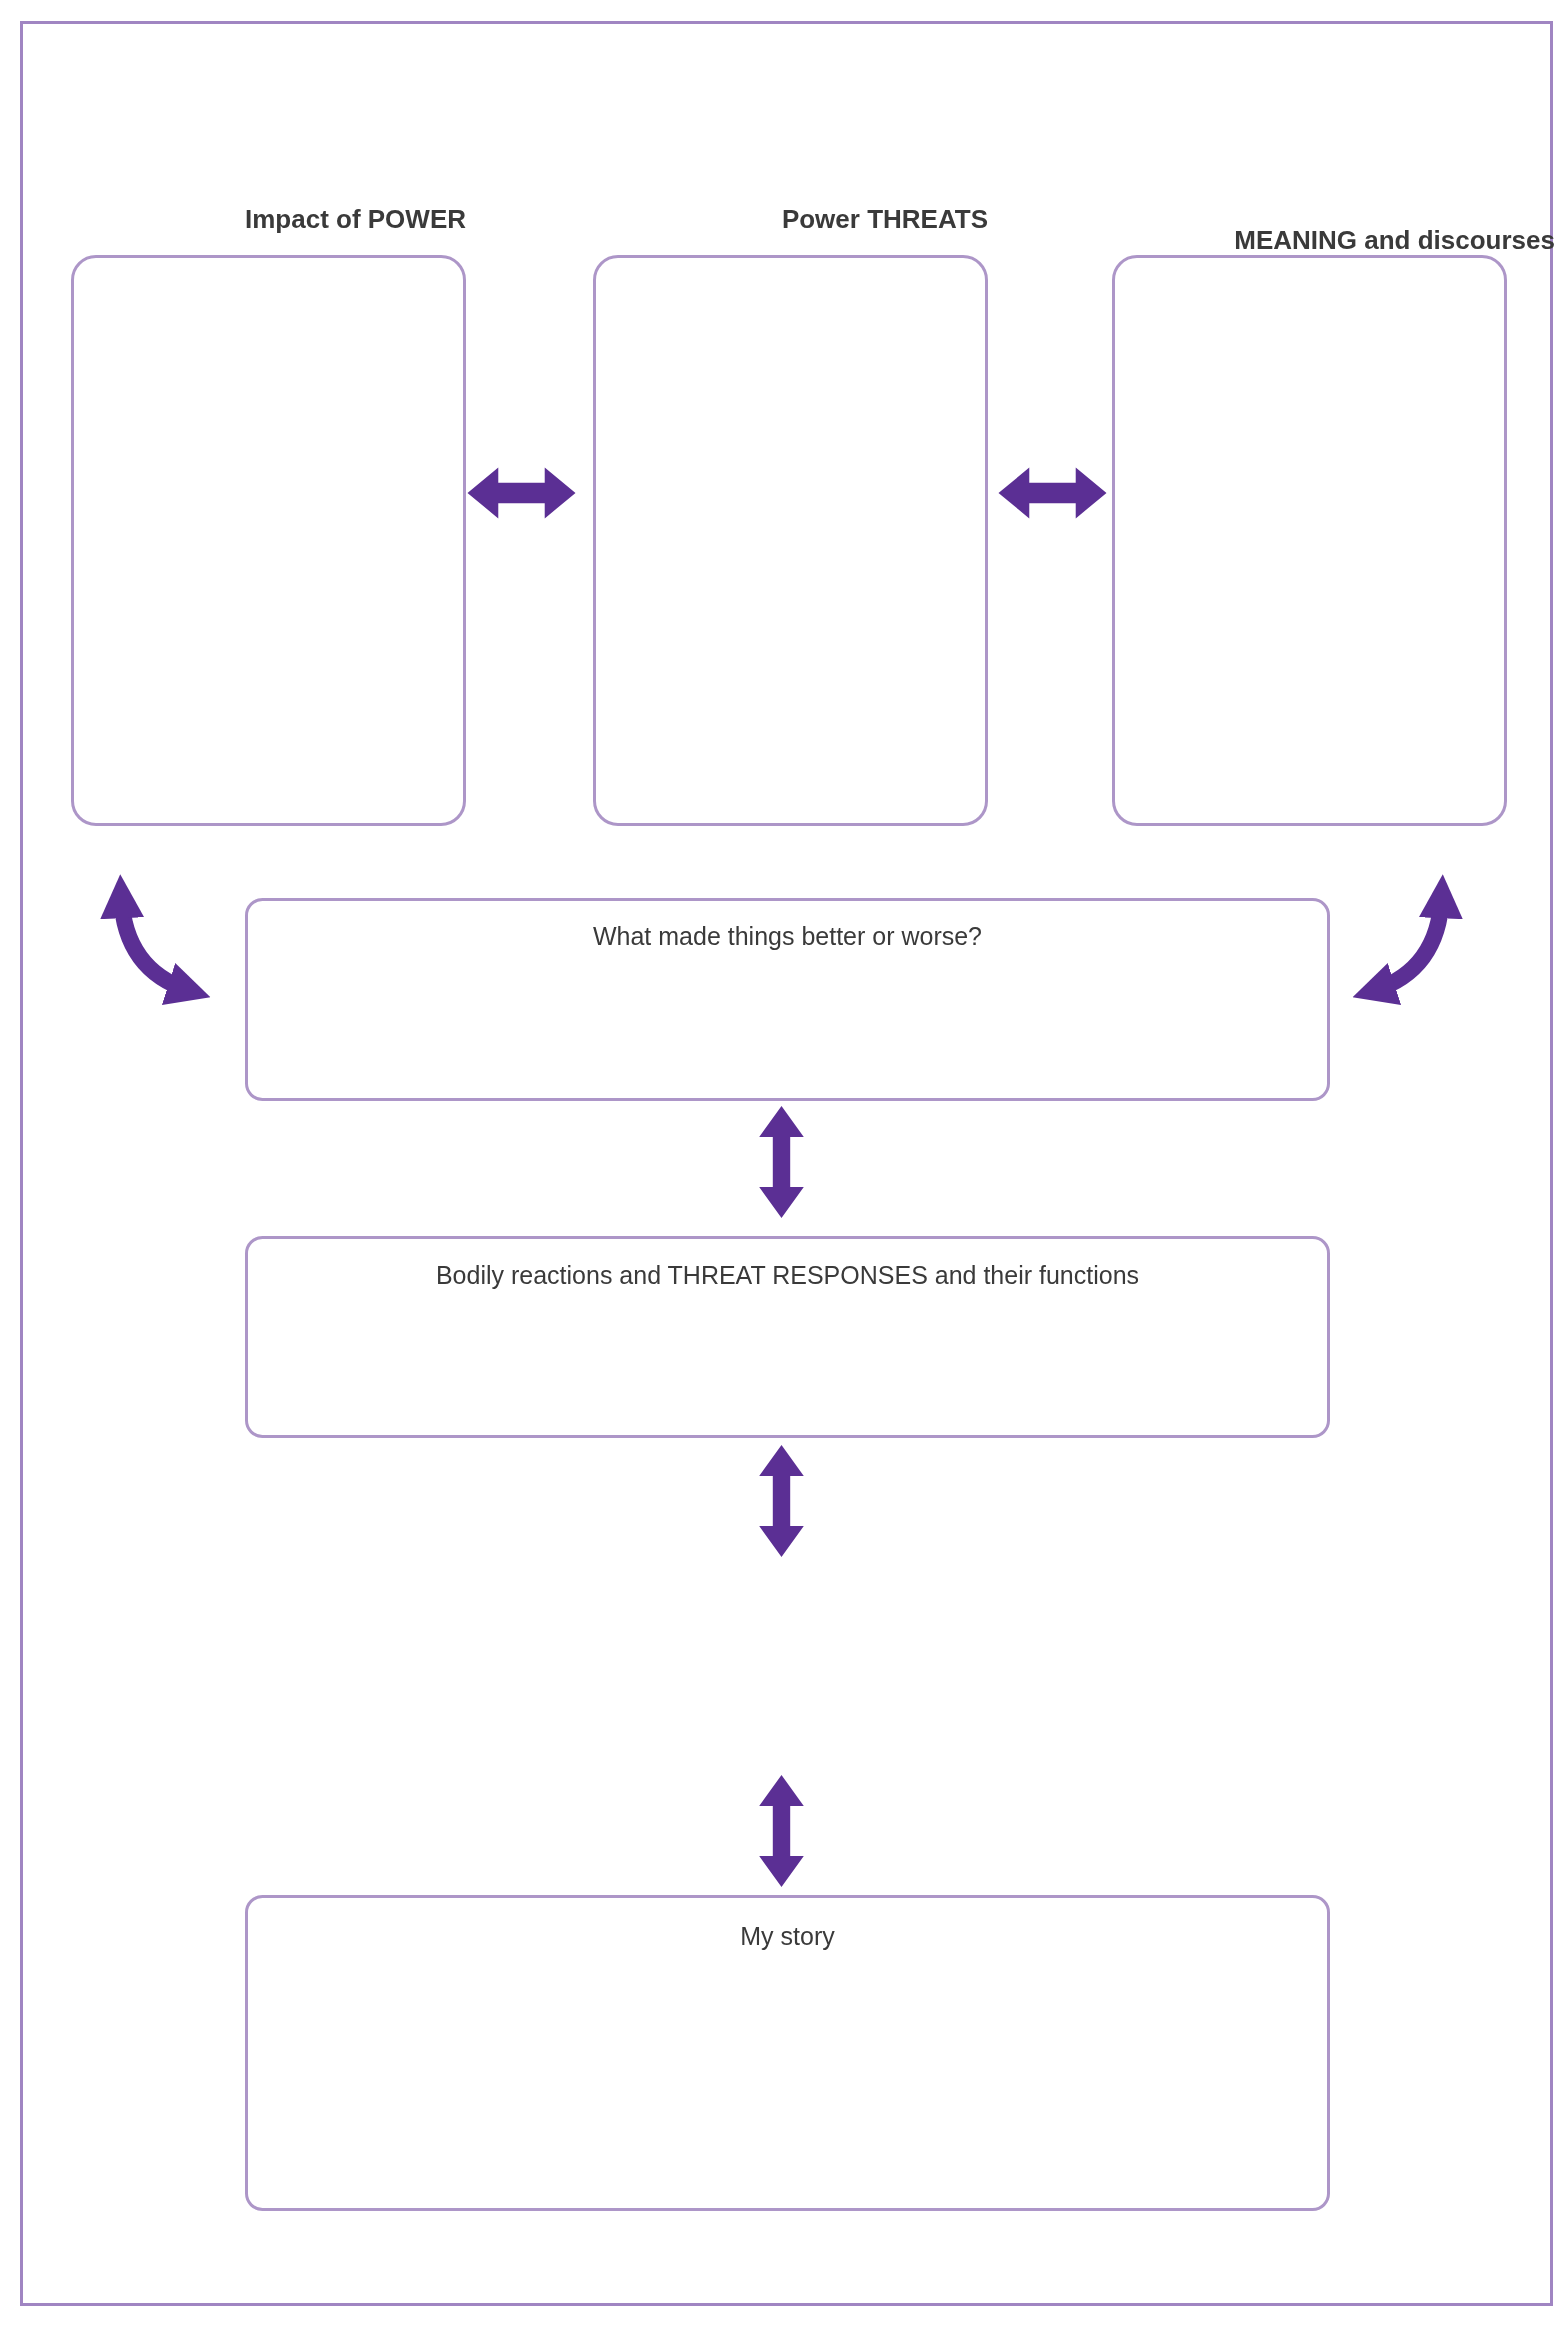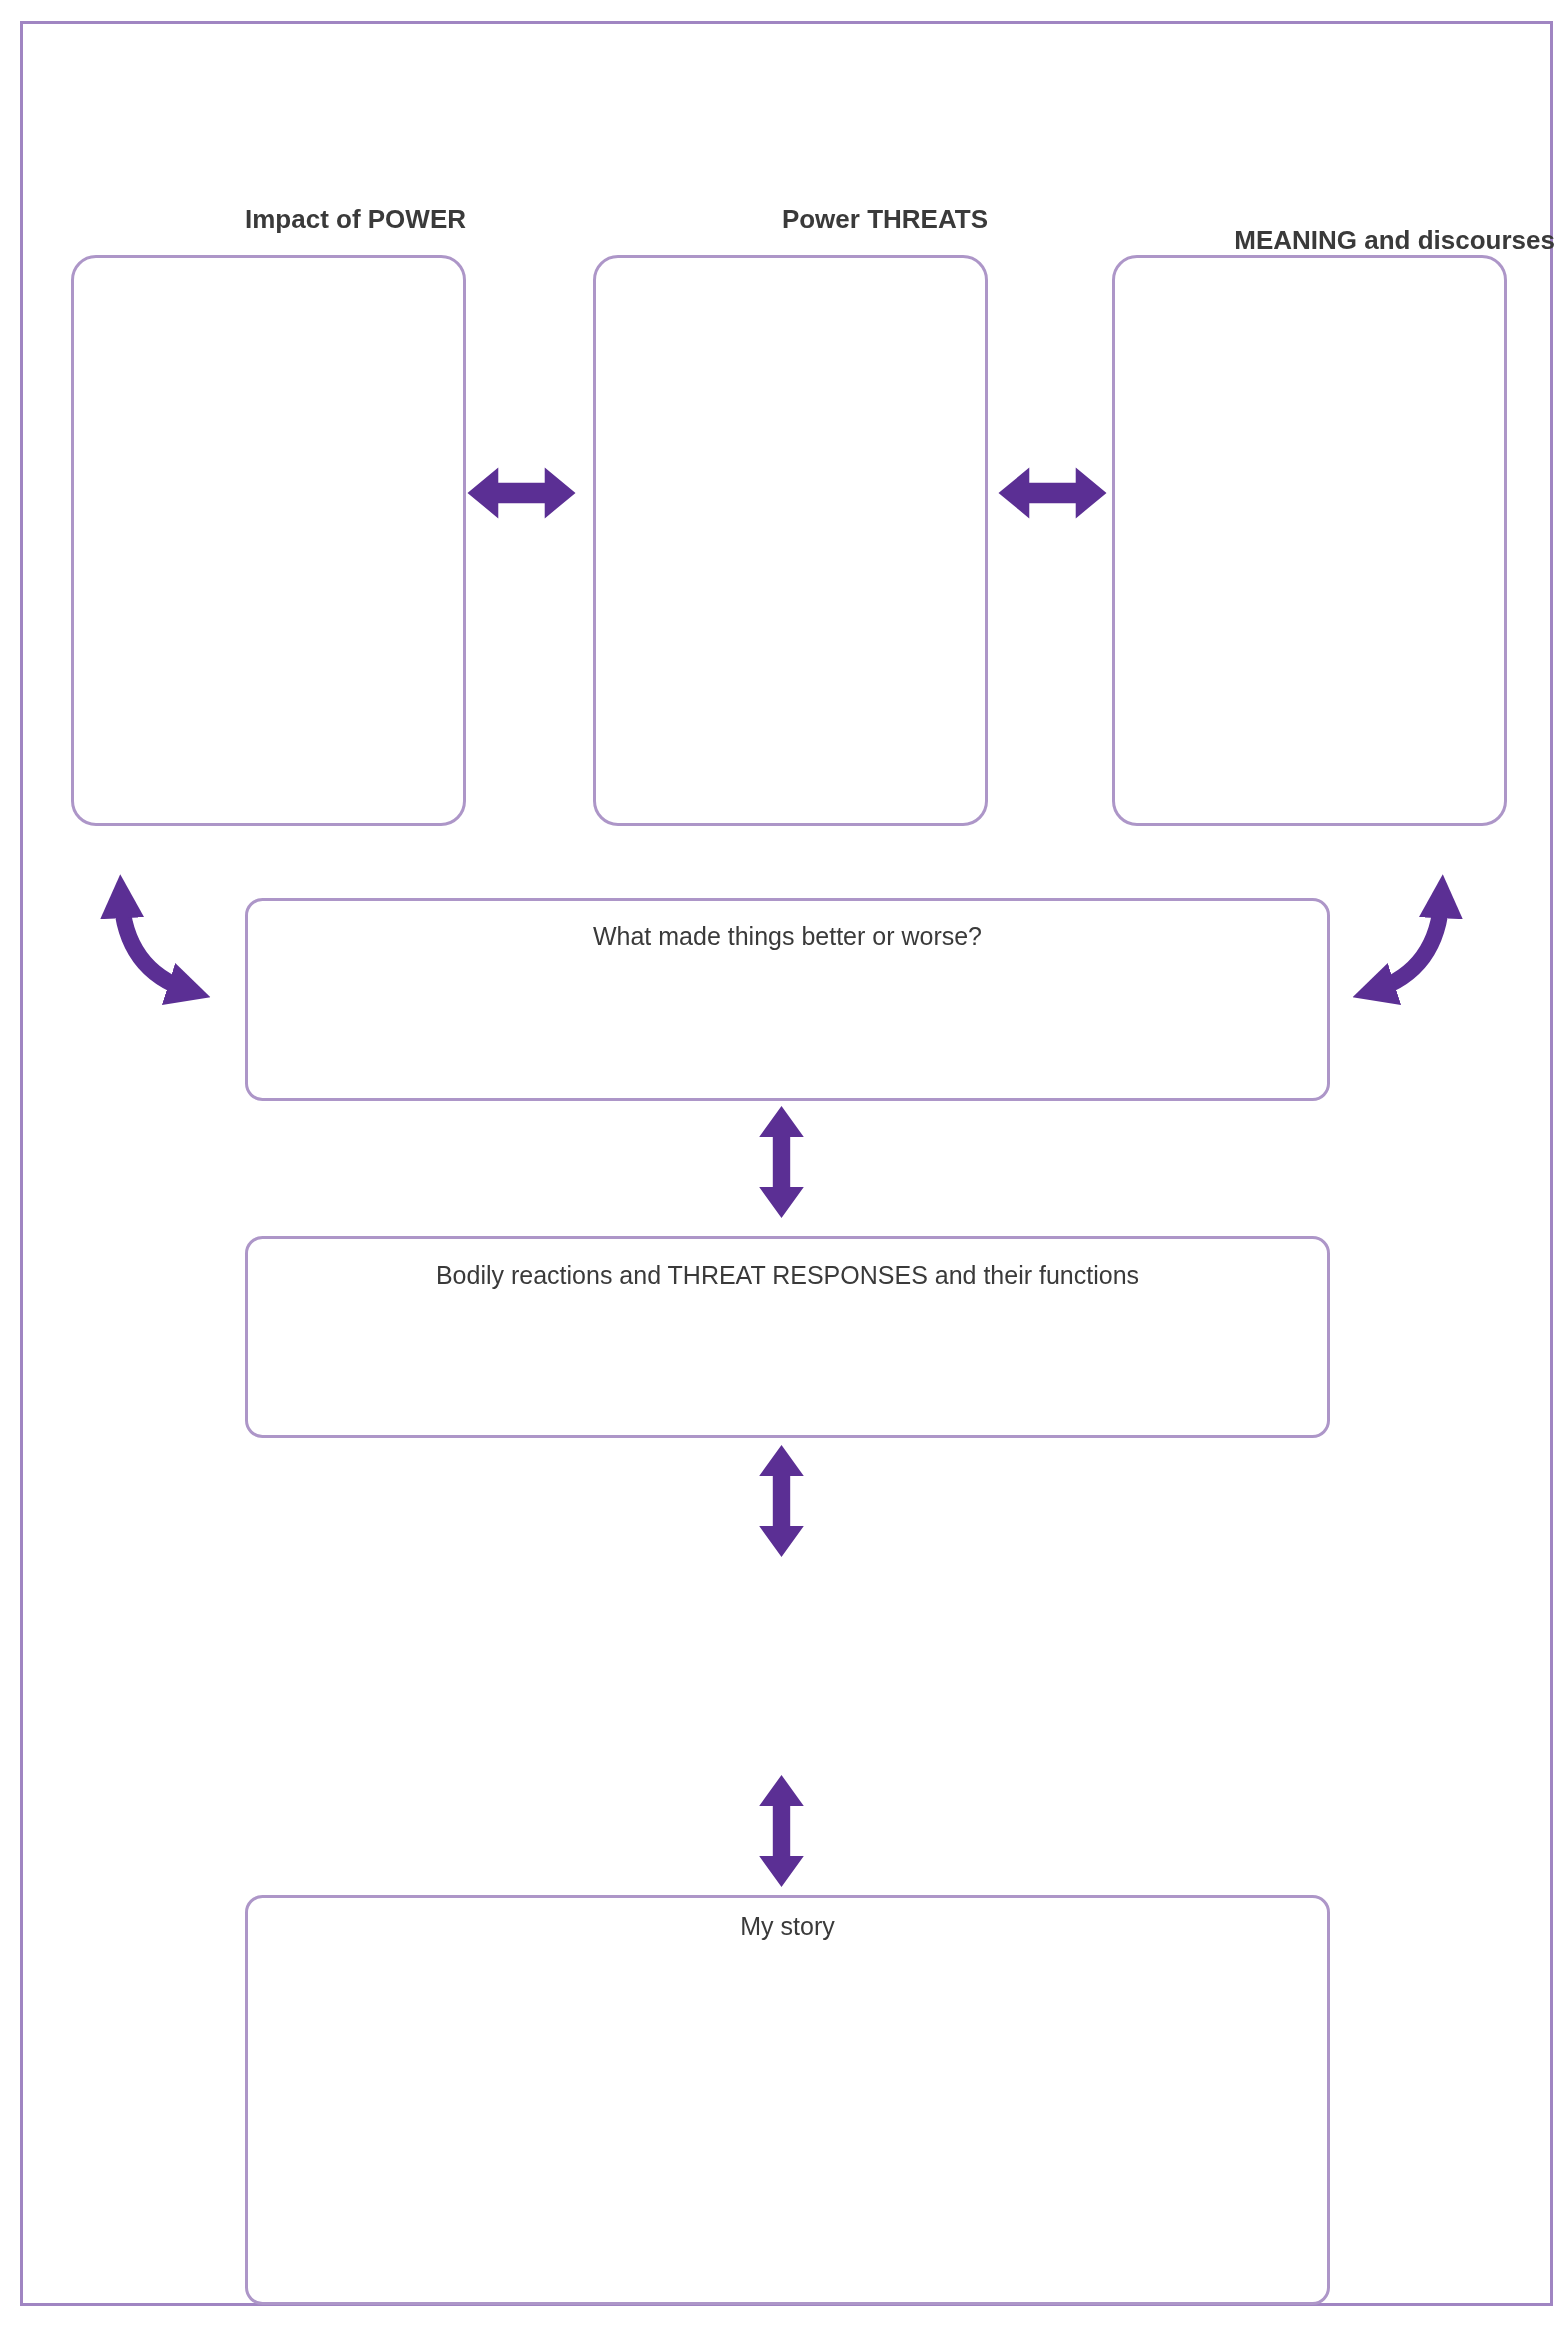--- a/index.html
+++ b/index.html
@@ -121,18 +121,18 @@
 
   <svg class="arrow" style="left:759px; top:1445px;" width="45" height="112" viewBox="0 0 82 206">
     <polygon points="41,0 82,57 57,57 57,149 82,149 41,206 0,149 25,149 25,57 0,57" fill="#5b2f94"></polygon>
   </svg>
 
 
   <svg class="arrow" style="left:759px; top:1775px;" width="45" height="112" viewBox="0 0 82 206">
     <polygon points="41,0 82,57 57,57 57,149 82,149 41,206 0,149 25,149 25,57 0,57" fill="#5b2f94"></polygon>
   </svg>
 
-  <div class="widebox" style="top:1895px; height:410px; padding-top:14px;">
+  <div class="widebox" style="top:1895px; height:316px; padding-top:24px;">
     <div class="wtitle">My story</div>
   </div>
 
 </div>
 
 
 </body></html>

